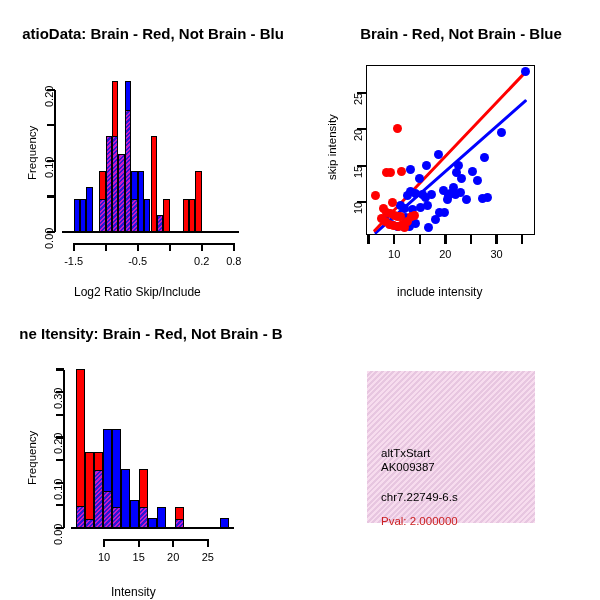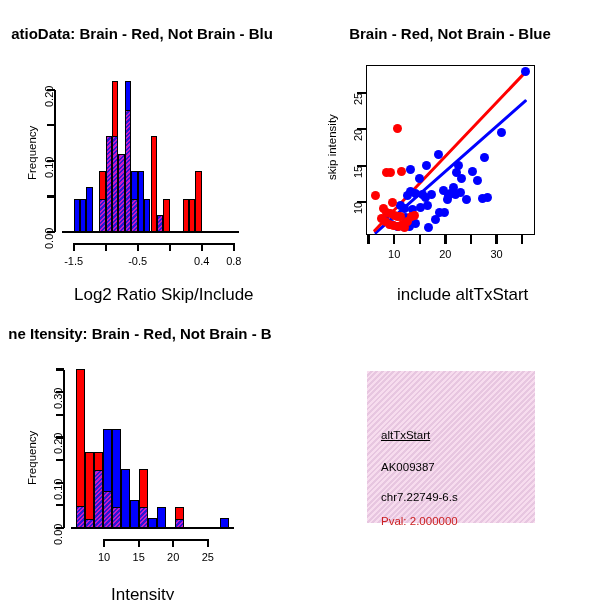--- a/index.html
+++ b/index.html
@@ -1,31 +1,31 @@
 <!DOCTYPE html>
 <html><head>
 <meta charset="utf-8">
 <style>
   html,body{margin:0;padding:0;}
   body{
     width:600px;height:600px;background:#ffffff;
     font-family:"Liberation Sans", sans-serif;
     overflow:hidden;position:relative;
   }
-  .panel{position:absolute;overflow:hidden;}
+  .panel{position:absolute;overflow:hidden;padding-left:22px;}
 
   
   .ptitle{
     position:absolute;top:0;left:0;width:100%;
     text-align:center;font-weight:bold;font-size:15px;color:#000;
     white-space:nowrap;
   }
 
   
-  .axlab{position:absolute;font-size:17px;color:#000;white-space:nowrap;}
+  .axlab{position:absolute;font-size:12px;color:#000;white-space:nowrap;}
   .ylab-rot{
     position:absolute;font-size:11.5px;color:#000;white-space:nowrap;
     transform-origin:0 0;transform:rotate(-90deg);
   }
   .tick-num{position:absolute;font-size:11px;color:#000;white-space:nowrap;}
   .tick-num-rot{
     position:absolute;font-size:11px;color:#000;white-space:nowrap;
     transform-origin:0 0;transform:rotate(-90deg);
   }
 
@@ -88,21 +88,21 @@
       <div class="tickmark" style="left: 47px; top: 88.6778px; width: 8px; height: 2.2px;"></div>
       <div class="tick-num-rot" style="left: 43px; top: 106.778px;">0.20</div>
       <div class="axline" style="left: 73.6111px; top: 243px; width: 160.185px; height: 2.2px;"></div>
       <div class="tickmark" style="left: 72.5111px; top: 243px; width: 2.2px; height: 8px;"></div>
       <div class="tick-num" style="left: 73.6111px; top: 255px; transform: translateX(-50%);">-1.5</div>
       <div class="tickmark" style="left: 104.548px; top: 243px; width: 2.2px; height: 8px;"></div>
       <div class="tickmark" style="left: 136.585px; top: 243px; width: 2.2px; height: 8px;"></div>
       <div class="tick-num" style="left: 137.685px; top: 255px; transform: translateX(-50%);">-0.5</div>
       <div class="tickmark" style="left: 168.622px; top: 243px; width: 2.2px; height: 8px;"></div>
       <div class="tickmark" style="left: 200.659px; top: 243px; width: 2.2px; height: 8px;"></div>
-      <div class="tick-num" style="left: 201.759px; top: 255px; transform: translateX(-50%);">0.4</div>
+      <div class="tick-num" style="left: 201.759px; top: 255px; transform: translateX(-50%);">0.2</div>
       <div class="tickmark" style="left: 232.696px; top: 243px; width: 2.2px; height: 8px;"></div>
       <div class="tick-num" style="left: 233.796px; top: 255px; transform: translateX(-50%);">0.8</div>
       <div class="axline" style="left: 62px; top: 231px; width: 177px; height: 2.4px;"></div>
       <div class="bar blue" style="left: 73.6111px; top: 198.578px; width: 6.40741px; height: 33.4222px;"></div>
       <div class="bar blue" style="left: 80.0185px; top: 198.578px; width: 6.40741px; height: 33.4222px;"></div>
       <div class="bar blue" style="left: 86.4259px; top: 187.2px; width: 6.40741px; height: 44.8px;"></div>
       <div class="bar red" style="left: 99.2407px; top: 170.844px; width: 6.40741px; height: 61.1556px;"></div>
       <div class="bar purple" style="left: 99.2407px; top: 198.578px; width: 6.40741px; height: 33.4222px;"></div>
       <div class="bar red" style="left: 105.648px; top: 136px; width: 6.40741px; height: 96px;"></div>
       <div class="bar purple" style="left: 105.648px; top: 136px; width: 6.40741px; height: 96px;"></div>
@@ -122,21 +122,21 @@
       <div class="bar red" style="left: 163.315px; top: 198.578px; width: 6.40741px; height: 33.4222px;"></div>
       <div class="bar red" style="left: 182.537px; top: 198.578px; width: 6.40741px; height: 33.4222px;"></div>
       <div class="bar red" style="left: 188.944px; top: 198.578px; width: 6.40741px; height: 33.4222px;"></div>
       <div class="bar red" style="left: 195.352px; top: 170.844px; width: 6.40741px; height: 61.1556px;"></div>
     </div>
 </div>
 
 <div class="panel" id="p-scatter" style="left:300px;top:0px;width:300px;height:310px;">
   <div class="ptitle" style="top:25px;">Brain - Red, Not Brain - Blue</div>
   <div class="ylab-rot" style="left:26px;top:180px;">skip intensity</div>
-  <div class="axlab" style="left:97px;top:285px;">include altTxStart</div>
+  <div class="axlab" style="left:97px;top:285px;">include intensity</div>
   <div class="plotarea" style="left:0;top:0;width:300px;height:310px;">
       <div class="sbox" style="left: 66px; top: 65px; width: 169px; height: 170px;"></div>
       <div class="tickmark" style="left: 57px; top: 201.067px; width: 9px; height: 2.4px;"></div>
       <div class="tick-num-rot" style="left: 52px; top: 214.167px;">10</div>
       <div class="tickmark" style="left: 57px; top: 164.587px; width: 9px; height: 2.4px;"></div>
       <div class="tick-num-rot" style="left: 52px; top: 177.687px;">15</div>
       <div class="tickmark" style="left: 57px; top: 128.106px; width: 9px; height: 2.4px;"></div>
       <div class="tick-num-rot" style="left: 52px; top: 141.206px;">20</div>
       <div class="tickmark" style="left: 57px; top: 91.6253px; width: 9px; height: 2.4px;"></div>
       <div class="tick-num-rot" style="left: 52px; top: 104.725px;">25</div>
@@ -265,17 +265,17 @@
       <div class="bar purple" style="left: 139.365px; top: 197.172px; width: 8.98696px; height: 20.8278px;"></div>
       <div class="bar blue" style="left: 148.352px; top: 208.039px; width: 8.98696px; height: 9.96111px;"></div>
       <div class="bar blue" style="left: 157.339px; top: 197.172px; width: 8.98696px; height: 20.8278px;"></div>
       <div class="bar red" style="left: 175.313px; top: 197.172px; width: 8.98696px; height: 20.8278px;"></div>
       <div class="bar purple" style="left: 175.313px; top: 208.944px; width: 8.98696px; height: 9.05556px;"></div>
       <div class="bar blue" style="left: 220.248px; top: 208.039px; width: 8.98696px; height: 9.96111px;"></div>
     </div>
 </div>
 
 <div id="info-panel" style="left:367px;top:371px;width:168px;height:152px;">
-  <div class="info-line" style="top:58px;text-decoration:underline;">altTxStart</div>
+  <div class="info-line" style="top:76px;">altTxStart</div>
   <div class="info-line" style="top:90px;">AK009387</div>
   <div class="info-line" style="top:120px;">chr7.22749-6.s</div>
   <div class="info-line pval" style="top:144px;">Pval: 2.000000</div>
 </div>
 
 </body></html>

